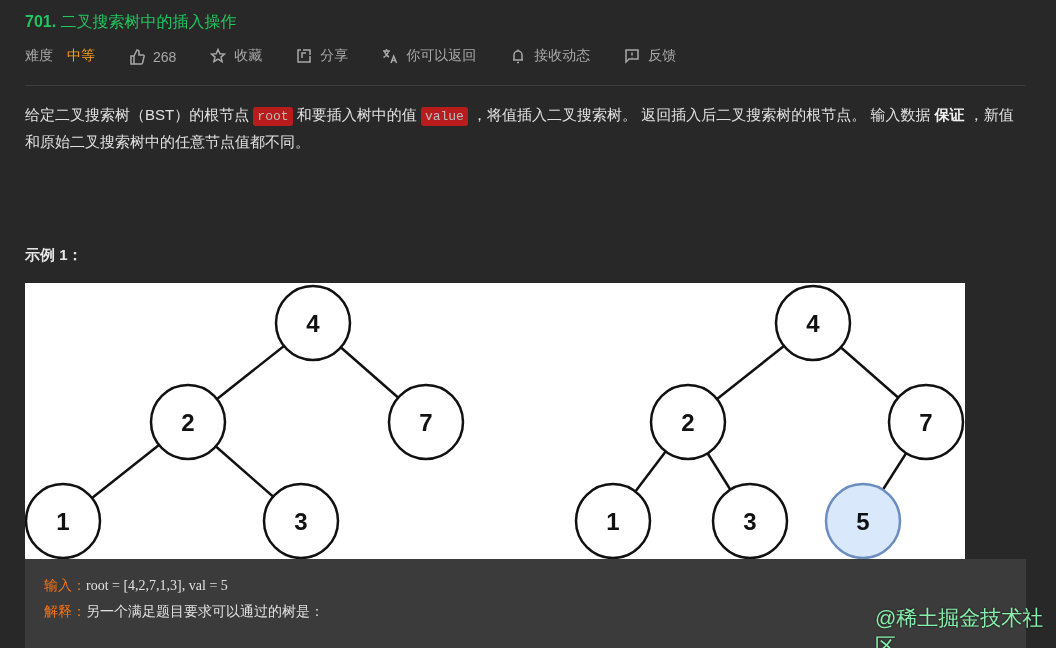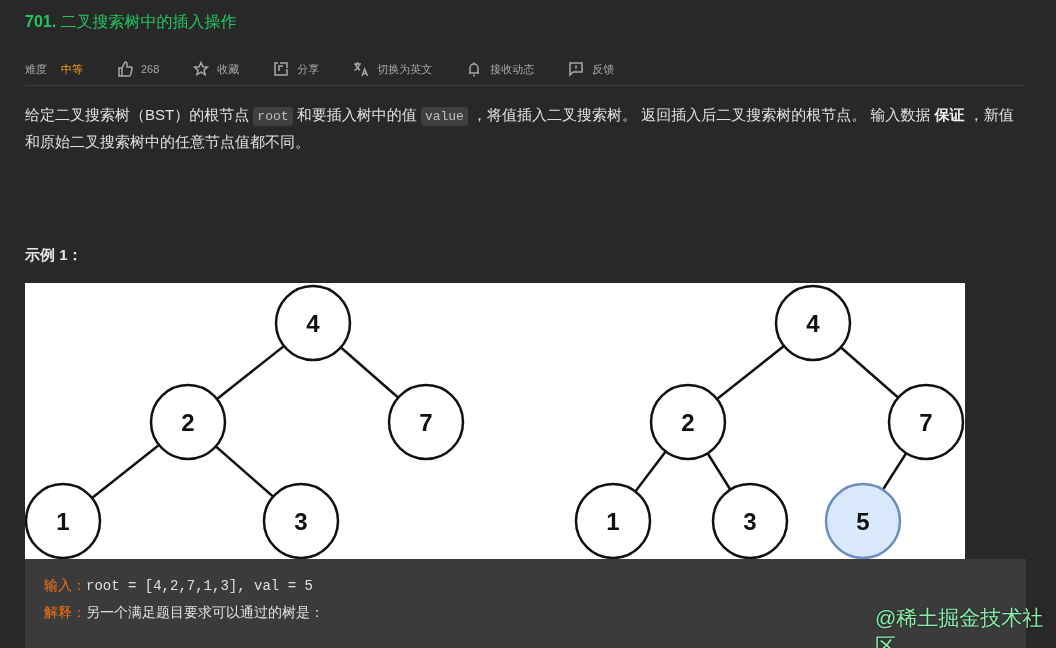--- a/index.html
+++ b/index.html
@@ -10,40 +10,40 @@
     color: #d9d9d9;
     position: relative;
   }
   .title {
     position: absolute; left: 25px; top: 12px;
     font-size: 16px; color: #22c55e;
   }
   .title .num { font-weight: bold; }
   .meta {
     position: absolute; left: 25px; top: 45px;
-    display: flex; align-items: center; height: 20px;
-    font-size: 11px; color: #a8a8a8; margin-top: 14px;
+    display: flex; align-items: flex-end; height: 20px;
+    font-size: 14px; color: #a8a8a8;
   }
   .meta .item { display: flex; align-items: center; margin-right: 34px; cursor: pointer; }
   .meta .item svg { width: 16px; height: 16px; margin-right: 8px; stroke: #a8a8a8; fill: none; stroke-width: 1.5; }
   .meta .diff-label { margin-right: 14px; }
   .meta .diff-val { color: #ffa116; margin-right: 34px; }
   .divider {
     position: absolute; left: 25px; top: 85px; width: 1000px; height: 1px;
     background: #3d3d3d;
   }
   .desc {
     position: absolute; left: 25px; top: 102px; width: 1000px;
     font-size: 15px; line-height: 25px; color: #e0e0e0;
   }
   .desc p { margin: 0 0 12px 0; }
   .desc b { color: #f0f0f0; }
   code.inline {
     font-family: "Liberation Mono", "DejaVu Sans Mono", monospace;
-    font-size: 13px; background: #404040; color: #bdbdbd;
+    font-size: 13px; background: #b91c1c; color: #bdbdbd;
     padding: 2px 4px; border-radius: 3px;
   }
   .example-title {
     position: absolute; left: 25px; top: 246px;
     font-size: 15px; font-weight: bold; color: #e6e6e6;
   }
   .tree-img {
     position: absolute; left: 25px; top: 283px; width: 940px; height: 276px;
     background: #ffffff; overflow: hidden;
   }
@@ -52,21 +52,21 @@
     font-family: "Liberation Sans", "DejaVu Sans", sans-serif;
     font-weight: bold; font-size: 24px; fill: #111;
   }
   .code-block {
     position: absolute; left: 25px; top: 559px; width: 1001px; height: 100px;
     background: #3b3b3b; border-radius: 0 0 4px 4px;
     box-sizing: border-box; padding: 14px 0 0 19px;
     font-size: 14px; line-height: 25.5px; color: #e0e0e0;
   }
   .code-block .line b { font-weight: normal; color: #f97316; }
-  .code-block .mono { font-family: Liberation Mono, monospace; font-size: 14px; }
+  .code-block .mono { font-family: Liberation Serif, serif; font-size: 14px; }
   .watermark {
     position: absolute; left: 875px; top: 604px;
     font-size: 21px; color: #86efac; text-shadow: 0 0 2px #111;
   }
 </style>
 </head>
 <body>
 
 <div class="title">
   <span class="num">701.</span>
@@ -95,21 +95,21 @@
     <svg viewBox="0 0 16 16">
         <path d="M5 2H2v12h12V8 M7 2h7v5 M6 10V5h4"></path>
       </svg>
     <span>分享</span>
   </div>
 
   <div class="item">
     <svg viewBox="0 0 16 16">
         <path d="M1 3h7 M4.5 1v2 M2.5 3c.8 3 2.5 5 4.5 6 M6.5 3c-.5 3-2.5 5-5 6.5 M9 15l2.7-7 2.8 7 M10 12.5h3.5"></path>
       </svg>
-    <span>切换为英文</span>
+    <span>你可以返回</span>
   </div>
 
   <div class="item">
     <svg viewBox="0 0 16 16">
         <path d="M4 12V7a4 4 0 0 1 8 0v5 M3 12h10 M7 14.5h2 M8 1.5v1.5"></path>
       </svg>
     <span>接收动态</span>
   </div>
 
   <div class="item">

